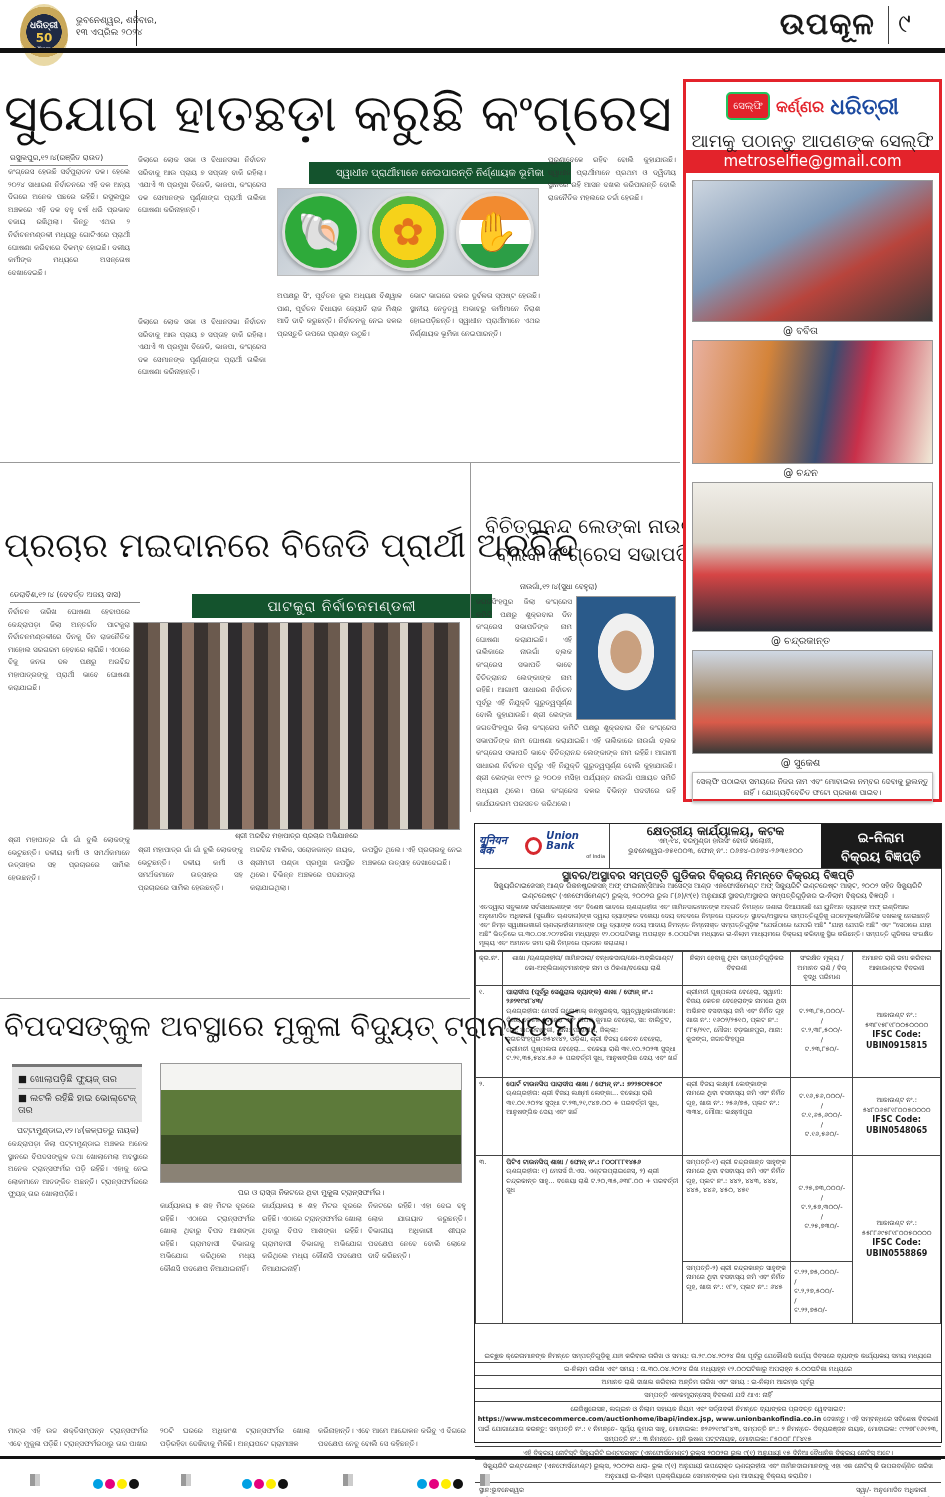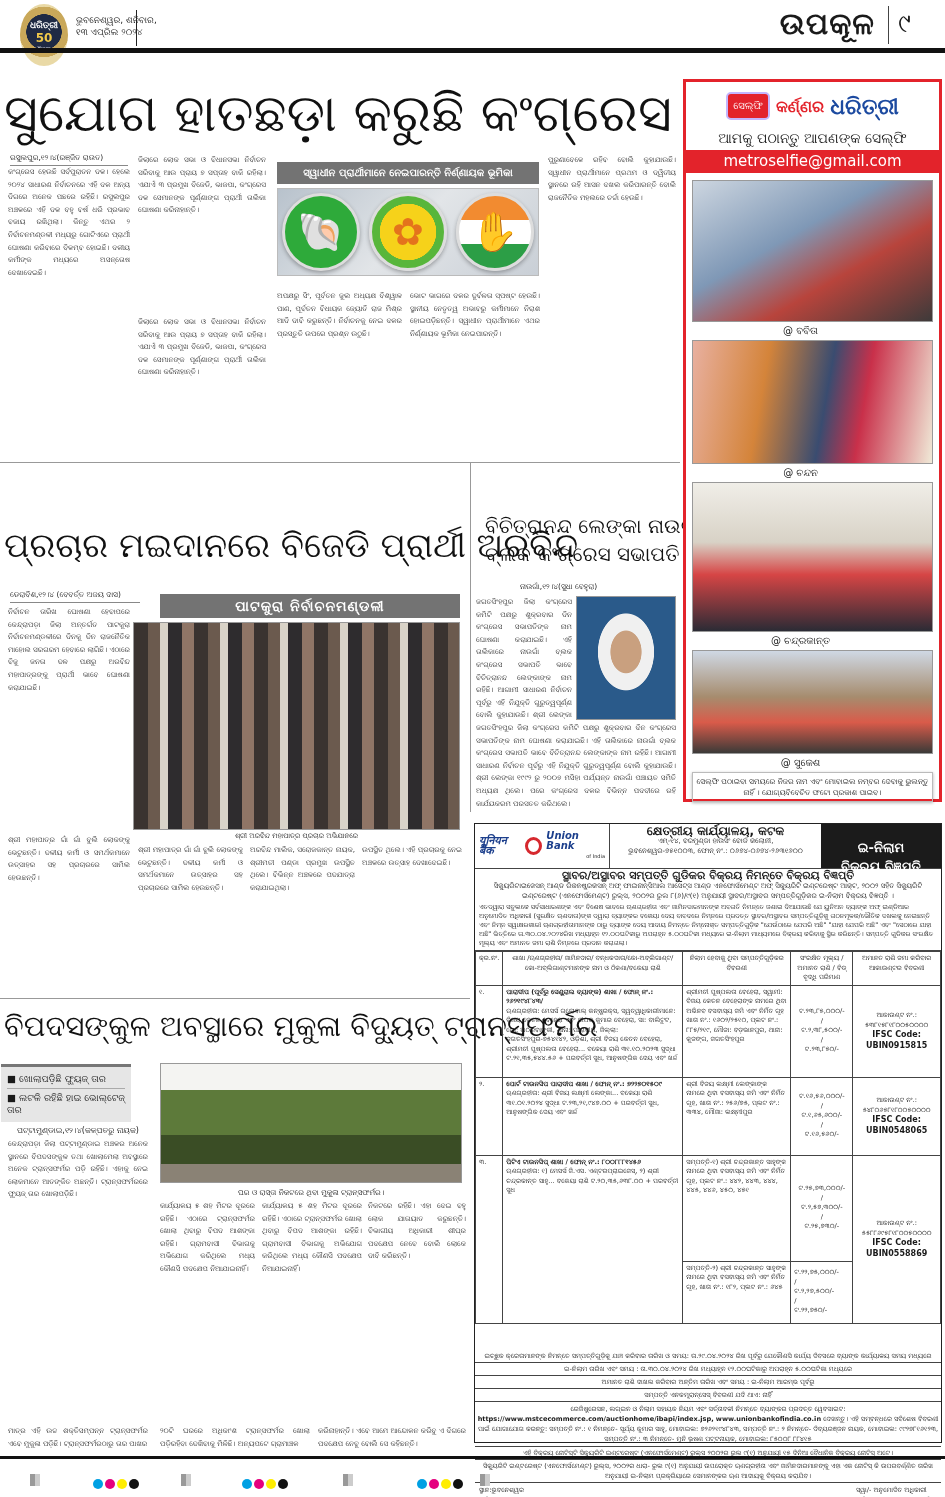--- a/index.html
+++ b/index.html
@@ -9,25 +9,25 @@
   .logo-badge { left:20px; top:4px; width:48px; height:62px; border-radius:50%; background: radial-gradient(circle at 50% 45%, #1f2a44 0 42%, #c9a85a 43% 60%, #e9d9a6 61% 100%); display:flex; flex-direction:column; align-items:center; justify-content:center; color:#fff; }
   .logo-badge .l1 { font-size:9px; font-weight:bold; }
   .logo-badge .l2 { font-size:12px; font-weight:bold; color:#f0c94a; line-height:14px; }
   .logo-badge .l3 { font-size:5px; }
   .dateline { left:76px; top:14px; font-size:9px; line-height:12px; }
   .dateline-div { left:136px; top:10px; width:1px; height:36px; background:#222; }
   .section-title { right:70px; top:6px; font-size:30px; font-weight:bold; letter-spacing:1px; }
   .page-no-div { left:888px; top:6px; width:1px; height:38px; background:#444; }
   .page-no { left:898px; top:8px; font-size:26px; }
   .top-rule { left:0; top:48px; width:945px; height:5px; background:#111; }
-  .headline-big { font-family: "DejaVu Sans", sans-serif; font-weight:normal; color:#111; white-space:nowrap; }
+  .headline-big { font-family: "DejaVu Sans", sans-serif; font-weight:normal; color:#111; white-space:nowrap;text-align:center; }
   .col-text { font-size:7.2px; line-height:12.6px; color:#333; text-align:justify; overflow:hidden; }
   .col-text p { margin-bottom:0; }
   .byline { font-size:7.5px; border-bottom:1px solid #888; padding-bottom:2px; }
-  .dark-bar { background:#737373; color:#fff; font-weight:bold; display:flex; align-items:center; justify-content:center; }
+  .dark-bar { background:#14532d; color:#fff; font-weight:normal; display:flex; align-items:center; justify-content:center;margin-left:32px; }
   .party-img { display:flex; justify-content:space-around; align-items:center; background: linear-gradient(135deg,#b8c2cc,#e2e5e8 50%,#c9cfd6); border:1px solid #bbb; }
   .sym { width:78px; height:78px; border-radius:50%; display:flex; align-items:center; justify-content:center; font-size:38px; border:3px solid #ddd; box-shadow:0 2px 4px rgba(0,0,0,.3); }
   .sym.bjd { background:#2eaa3a; color:#fff; }
   .sym.bjp { background: radial-gradient(circle,#f6d21a 0 55%,#58b63b 56%); color:#e4731c; }
   .sym.inc { background: linear-gradient(#f28b30 0 33%,#fff 33% 66%,#2c9e46 66%); color:#333; }
   .photo { background: linear-gradient(160deg,#5b6470,#2b2f35 40%,#7a6a5c 70%,#3b3530); border:1px solid #999; }
   .photo.crowd { background: repeating-linear-gradient(90deg,#3a3330 0 14px,#6b5a4e 14px 26px,#d9d3c8 26px 34px,#2e2c2e 34px 48px,#8f7566 48px 60px); }
   .photo.tree { background: linear-gradient(180deg,#f4f4f2 0 22%,#5d7a3a 22% 60%,#3a4d25 60% 85%,#8a8275 85%); }
   .photo.portrait { background: radial-gradient(ellipse at 50% 45%,#c9a07f 0 22%,#f0f0f0 23% 40%,#2a5a8a 41%); }
   .selfie-box { left:683px; top:79px; width:259px; height:723px; border:3px solid #e3232b; background:#fff; }
@@ -125,40 +125,40 @@
 <div class="abs photo portrait" style="left:576px;top:596px;width:100px;height:124px;"></div>
 <div class="abs col-text" style="left:476px;top:596px;width:96px;height:126px;">
     <p>ଜଗତସିଂହପୁର ଜିଲା କଂଗ୍ରେସ କମିଟି ପକ୍ଷରୁ ଶୁକ୍ରବାର ଦିନ କଂଗ୍ରେସ ସଭାପତିଙ୍କ ନାମ ଘୋଷଣା କରାଯାଇଛି। ଏହି ତାଲିକାରେ ନାଉଗାଁ ବ୍ଲକ କଂଗ୍ରେସ ସଭାପତି ଭାବେ ବିଚିତ୍ରାନନ୍ଦ ଲେଙ୍କାଙ୍କ ନାମ ରହିଛି। ଆଗାମୀ ସାଧାରଣ ନିର୍ବାଚନ ପୂର୍ବରୁ ଏହି ନିଯୁକ୍ତି ଗୁରୁତ୍ୱପୂର୍ଣ୍ଣ ବୋଲି କୁହାଯାଉଛି। ଶ୍ରୀ ଲେଙ୍କା ୧୯୯୨ ରୁ ୨୦୦୭ ମସିହା ପର୍ଯ୍ୟନ୍ତ ନାଉଗାଁ ପଞ୍ଚାୟତ ସମିତି ଅଧ୍ୟକ୍ଷ ଥିଲେ। ପରେ କଂଗ୍ରେସ ଦଳର ବିଭିନ୍ନ ପଦବୀରେ ରହି କାର୍ଯ୍ୟକ୍ରମ ପ୍ରସ୍ତୁତ କରିଥିଲେ।</p>
   </div>
 <div class="abs col-text" style="left:476px;top:722px;width:200px;height:84px;">
     <p>ଜଗତସିଂହପୁର ଜିଲା କଂଗ୍ରେସ କମିଟି ପକ୍ଷରୁ ଶୁକ୍ରବାର ଦିନ କଂଗ୍ରେସ ସଭାପତିଙ୍କ ନାମ ଘୋଷଣା କରାଯାଇଛି। ଏହି ତାଲିକାରେ ନାଉଗାଁ ବ୍ଲକ କଂଗ୍ରେସ ସଭାପତି ଭାବେ ବିଚିତ୍ରାନନ୍ଦ ଲେଙ୍କାଙ୍କ ନାମ ରହିଛି। ଆଗାମୀ ସାଧାରଣ ନିର୍ବାଚନ ପୂର୍ବରୁ ଏହି ନିଯୁକ୍ତି ଗୁରୁତ୍ୱପୂର୍ଣ୍ଣ ବୋଲି କୁହାଯାଉଛି। ଶ୍ରୀ ଲେଙ୍କା ୧୯୯୨ ରୁ ୨୦୦୭ ମସିହା ପର୍ଯ୍ୟନ୍ତ ନାଉଗାଁ ପଞ୍ଚାୟତ ସମିତି ଅଧ୍ୟକ୍ଷ ଥିଲେ। ପରେ କଂଗ୍ରେସ ଦଳର ବିଭିନ୍ନ ପଦବୀରେ ରହି କାର୍ଯ୍ୟକ୍ରମ ପ୍ରସ୍ତୁତ କରିଥିଲେ।</p>
   </div>
 
 <div class="abs selfie-box">
   <div class="selfie-banner" style="height:48px;display:flex;align-items:center;justify-content:center;gap:6px;">
-    <span style="background:#e3232b;color:#fff;font-size:10px;padding:6px 5px;border-radius:5px;border:2px solid #c4b5fd;">ସେଲ୍‌ଫି</span>
+    <span style="background:#e3232b;color:#fff;font-size:10px;padding:6px 5px;border-radius:5px;border:2px solid #22c55e;">ସେଲ୍‌ଫି</span>
     <span style="color:#e3232b;font-size:16px;font-weight:bold;">କର୍ଣ୍ଣର</span>
     <span style="color:#1c4aa0;font-size:22px;font-weight:bold;">ଧରିତ୍ରୀ</span>
   </div>
-  <div style="text-align:center;font-size:14px;height:20px;">ଆମକୁ ପଠାନ୍ତୁ ଆପଣଙ୍କ ସେଲ୍‌ଫି</div>
+  <div style="text-align:center;font-size:18px;height:20px;">ଆମକୁ ପଠାନ୍ତୁ ଆପଣଙ୍କ ସେଲ୍‌ଫି</div>
   <div class="selfie-email">metroselfie@gmail.com</div>
   <div class="selfie-photo photo" style="top:98px;height:142px;background:linear-gradient(150deg,#cdd6e0,#7f98b6 40%,#b8443c 65%,#3e3a3a);"></div>
   <div class="selfie-cap" style="top:243px;">@ ବବିତା</div>
   <div class="selfie-photo photo" style="top:258px;height:124px;background:linear-gradient(100deg,#e8b0a0,#d4843a 30%,#3a4c70 55%,#c9304a 70%,#f0ead8);"></div>
   <div class="selfie-cap" style="top:385px;">@ ଚନ୍ଦନ</div>
   <div class="selfie-photo photo" style="top:400px;height:150px;background:linear-gradient(180deg,#f0eee8,#d8d2c6 40%,#d64545 62%,#2b2b35);"></div>
   <div class="selfie-cap" style="top:553px;">@ ଚନ୍ଦ୍ରକାନ୍ତ</div>
   <div class="selfie-photo photo" style="top:568px;height:104px;background:linear-gradient(180deg,#cfd8e4,#a68c6e 45%,#d95b4a 70%,#3b3a38);"></div>
   <div class="selfie-cap" style="top:675px;">@ ସୁକେଶ</div>
   <div class="selfie-note" style="top:690px;">ସେଲ୍‌ଫି ପଠାଇବା ସମୟରେ ନିଜର ନାମ ଏବଂ ମୋବାଇଲ ନମ୍ବର ଦେବାକୁ ଭୁଲନ୍ତୁ ନାହିଁ । ଯୋଗ୍ୟବିବେଚିତ ଫଟୋ ପ୍ରକାଶ ପାଇବ।</div>
 </div>
 
 <div class="abs" style="left:0;top:998px;width:470px;height:1px;background:#999;"></div>
 <div class="abs headline-big" style="left:4px;top:1002px;font-size:29px;line-height:48px;">ବିପଦସଙ୍କୁଳ ଅବସ୍ଥାରେ ମୁକୁଳା ବିଦ୍ୟୁତ୍ ଟ୍ରାନ୍ସଫର୍ମର</div>
-<div class="abs sidebox" style="left:1px;top:1064px;width:130px;">
+<div class="abs sidebox" style="left:12px;top:1064px;width:130px;">
   <div><span>■ </span><span>ଖୋଲାପଡ଼ିଛି ଫ୍ୟୁଜ୍ ତାର</span></div>
   <div><span>■ </span><span>ଲଟକି ରହିଛି ହାଇ ଭୋଲ୍ଟେଜ୍ ତାର</span></div>
 </div>
 <div class="abs" style="left:8px;top:1126px;width:140px;font-size:8px;text-align:center;">ପଟ୍ଟାମୁଣ୍ଡାଇ,୧୨।୪(କଳ୍ପତରୁ ନାୟକ)</div>
 <div class="abs col-text" style="left:8px;top:1138px;width:140px;height:300px;">
     <p>କେନ୍ଦ୍ରାପଡ଼ା ଜିଲା ପଟ୍ଟାମୁଣ୍ଡାଇ ଅଞ୍ଚଳର ଅନେକ ସ୍ଥାନରେ ବିପଦସଙ୍କୁଳ ତଥା ଖୋଲାମେଲା ଅବସ୍ଥାରେ ଅନେକ ଟ୍ରାନ୍ସଫର୍ମର ପଡ଼ି ରହିଛି। ଏହାକୁ ନେଇ ଲୋକମାନେ ଆତଙ୍କିତ ଅଛନ୍ତି। ଟ୍ରାନ୍ସଫର୍ମରରେ ଫ୍ୟୁଜ୍ ତାର ଖୋଲାପଡ଼ିଛି।</p>
   </div>
 <div class="abs photo tree" style="left:160px;top:1063px;width:302px;height:120px;"></div>
 <div class="abs" style="left:238px;top:1188px;font-size:7.5px;">ଘର ଓ ରାସ୍ତା ନିକଟରେ ଥିବା ମୁକୁଳା ଟ୍ରାନ୍ସଫର୍ମର।</div>
 <div class="abs col-text" style="left:160px;top:1200px;width:95px;height:225px;">
@@ -188,21 +188,21 @@
       <span style="display:flex;flex-direction:column;">
         <span style="font-size:10px;font-weight:bold;color:#1c3f8c;font-style:italic;">Union Bank</span>
         <span style="font-size:5px;text-align:right;">of India</span>
       </span>
     </div>
     <div style="flex:1;text-align:center;padding-top:2px;">
       <div style="font-size:12px;font-weight:bold;">କ୍ଷେତ୍ରୀୟ କାର୍ଯ୍ୟାଳୟ, କଟକ</div>
       <div style="font-size:7px;">ଏମ୍-୧୪, ବରମୁଣ୍ଡା ହାଉସିଂ ବୋର୍ଡ କଲୋନୀ,</div>
       <div style="font-size:7px;">ଭୁବନେଶ୍ୱର-୭୫୧୦୦୩, ଫୋନ୍ ନଂ.: ୦୬୭୪-୦୬୭୪-୨୬୩୧୬୦୦</div>
     </div>
-    <div style="width:120px;background:#1b1b1b;color:#fff;text-align:center;font-size:13px;font-weight:bold;line-height:19px;padding-top:14px;">
+    <div style="width:120px;background:#1b1b1b;color:#fff;text-align:center;font-size:13px;font-weight:bold;line-height:19px;padding-top:4px;">
       <div>ଇ-ନିଲାମ</div>
       <div>ବିକ୍ରୟ ବିଜ୍ଞପ୍ତି</div>
     </div>
   </div>
   <div class="ad-row" style="padding:2px 4px;">
     <div style="text-align:center;font-size:11px;font-weight:bold;">ସ୍ଥାବର/ଅସ୍ଥାବର ସମ୍ପତ୍ତି ଗୁଡିକର ବିକ୍ରୟ ନିମନ୍ତେ ବିକ୍ରୟ ବିଜ୍ଞପ୍ତି</div>
     <div style="text-align:center;font-size:7px;">ସିକ୍ୟୁରିଟାଇଜେସନ୍ ଆଣ୍ଡ ରିକନଷ୍ଟ୍ରକସନ୍ ଅଫ୍ ଫାଇନାନ୍ସିଆଲ ଆସେଟ୍ସ ଆଣ୍ଡ ଏନଫୋର୍ସମେଣ୍ଟ ଅଫ୍ ସିକ୍ୟୁରିଟି ଇଣ୍ଟରେଷ୍ଟ ଆକ୍ଟ, ୨୦୦୨ ସହିତ ସିକ୍ୟୁରିଟି ଇଣ୍ଟରେଷ୍ଟ (ଏନଫୋର୍ସମେଣ୍ଟ) ରୁଲ୍ସ, ୨୦୦୨ର ରୁଲ ୮(୬)/୯(୧) ଅନୁଯାୟୀ ସ୍ଥାବର/ଅସ୍ଥାବର ସମ୍ପତ୍ତିଗୁଡ଼ିକର ଇ-ନିଲାମ ବିକ୍ରୟ ବିଜ୍ଞପ୍ତି ।</div>
     <div style="font-size:6.5px;line-height:9px;margin-top:2px;">ଏତଦ୍ୱାରା ସବୁଲକେ ସର୍ବସାଧାରଣଙ୍କ ଏବଂ ବିଶେଷ ଭାବରେ ଋଣଗ୍ରହୀତା ଏବଂ ଜାମିନଦାରମାନଙ୍କ ଅବଗତି ନିମନ୍ତେ ଜଣାଇ ଦିଆଯାଉଛି ଯେ ୟୁନିଅନ ବ୍ୟାଙ୍କ ଅଫ୍ ଇଣ୍ଡିଆର ଅନୁମୋଦିତ ଅଧିକାରୀ (ସୁରକ୍ଷିତ ଋଣଦାତା)ଙ୍କ ଦ୍ୱାରା ବ୍ୟାଙ୍କର ବକେୟା ଦେୟ ବାବଦରେ ନିମ୍ନରେ ପ୍ରଦତ୍ତ ସ୍ଥାବର/ଅସ୍ଥାବର ସମ୍ପତ୍ତିଗୁଡ଼ିକୁ ଗଠନମୂଳକ/ଭୌତିକ ଦଖଲକୁ ନେଇଛନ୍ତି ଏବଂ ନିମ୍ନ ସ୍ୱାକ୍ଷରକାରୀ ଋଣଗ୍ରହୀତାମାନଙ୍କ ଠାରୁ ବ୍ୟାଙ୍କ ଦେୟ ଆଦାୟ ନିମନ୍ତେ ନିମ୍ନୋକ୍ତ ସମ୍ପତ୍ତିଗୁଡ଼ିକ "ଯେଉଁଠାରେ ଯେପରି ଅଛି" "ଯାହା ଯେପରି ଅଛି" ଏବଂ "ସେଠାରେ ଯାହା ଅଛି" ଭିତ୍ତିରେ ତା.୩୦.୦୪.୨୦୨୪ରିଖ ମଧ୍ୟାହ୍ନ ୧୨.୦୦ଘଟିକାରୁ ଅପରାହ୍ନ ୫.୦୦ଘଟିକା ମଧ୍ୟରେ ଇ-ନିଲାମ ମାଧ୍ୟମରେ ବିକ୍ରୟ କରିବାକୁ ସ୍ଥିର କରିଛନ୍ତି। ସମ୍ପତ୍ତି ଗୁଡିକର ସଂରକ୍ଷିତ ମୂଲ୍ୟ ଏବଂ ଅମାନତ ଜମା ରାଶି ନିମ୍ନରେ ପ୍ରଦାନ କରାଗଲା।</div>
   </div>
   <table>

